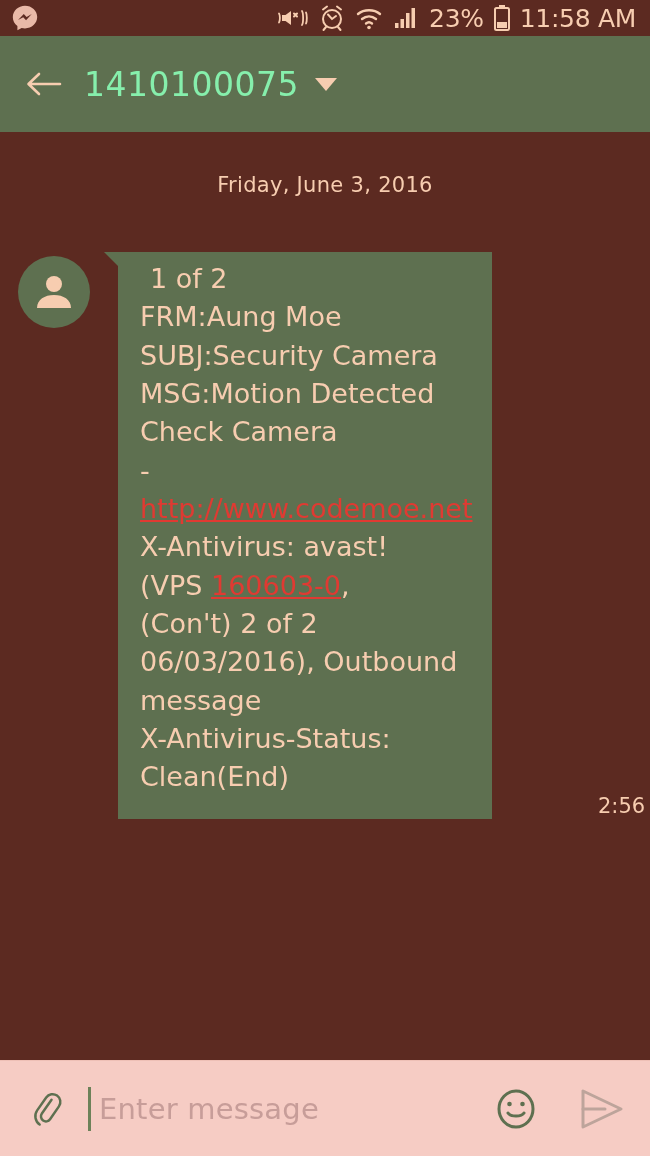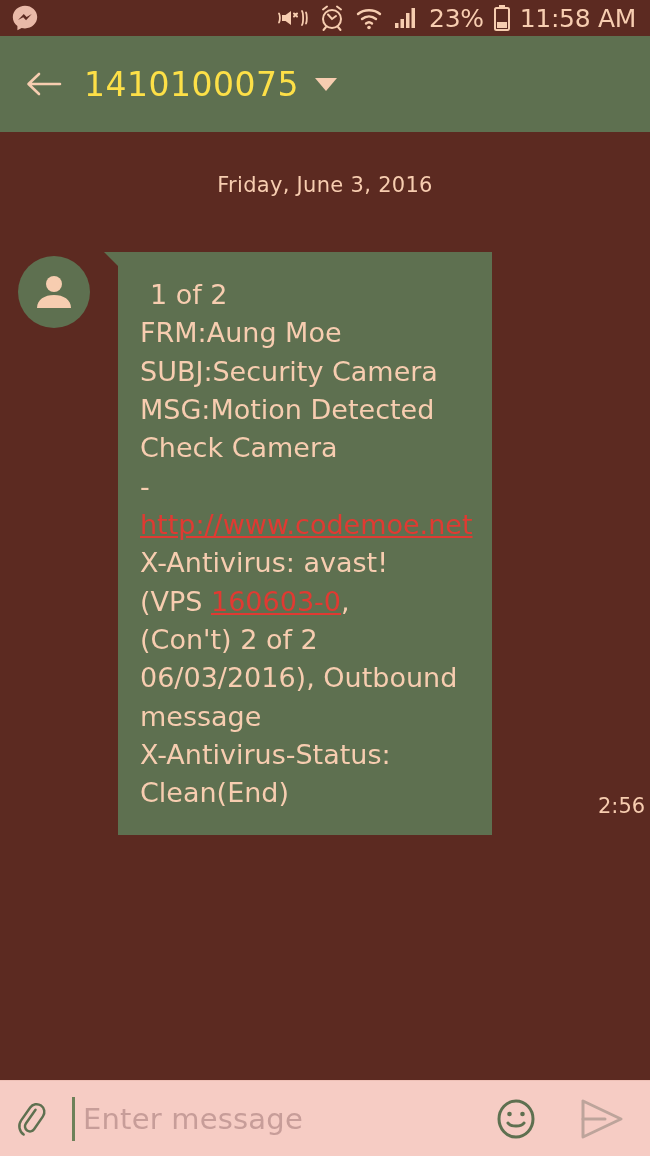--- a/index.html
+++ b/index.html
@@ -45,21 +45,21 @@
   
   .header {
     height:96px;
     background:#5e7050;
     display:flex; align-items:center;
     padding:0 24px 0 22px;
     flex:0 0 auto;
   }
   .back-btn { width:44px; height:44px; display:flex; align-items:center; justify-content:center; cursor:pointer; }
   .header-title {
-    color:#fde047;
+    color:#86efac;
     font-size:33px;
     margin-left:18px;
     letter-spacing:0.5px;
     white-space:nowrap;
   }
   .caret {
     margin-left:16px;
     width:0; height:0;
     border-left:11px solid transparent;
     border-right:11px solid transparent;
@@ -111,21 +111,21 @@
     flex:0 0 auto;
     display:flex; align-items:center; justify-content:center;
     margin-top:4px;
   }
 
   .bubble-wrap { position:relative; margin-left:28px; }
 
   .bubble {
     background:#5e7050;
     width:374px;
-    padding:24px 18px 22px 22px;
+    padding:8px 18px 22px 22px;
     position:relative;
   }
   .bubble::before {
     content:"";
     position:absolute;
     left:-14px; top:0;
     width:0; height:0;
     border-top:14px solid #5e7050;
     border-left:14px solid transparent;
   }
@@ -146,24 +146,24 @@
   .msg-time {
     position:absolute;
     left:480px;
     color:#f7cdb0;
     font-size:21px;
     white-space:nowrap;
   }
 
   
   .input-bar {
-    height:76px;
+    height:96px;
     background:#f6ccc4;
     display:flex; align-items:center;
-    padding:0 22px 0 8px;
+    padding:0 22px 0 24px;
     flex:0 0 auto;
     border-top:1px solid #eec0b6;
   }
   .attach-btn { width:46px; height:46px; display:flex; align-items:center; justify-content:center; cursor:pointer; flex:0 0 auto; }
   .input-field-wrap {
     flex:1 1 auto;
     display:flex; align-items:center;
     margin-left:18px;
     height:56px;
   }

